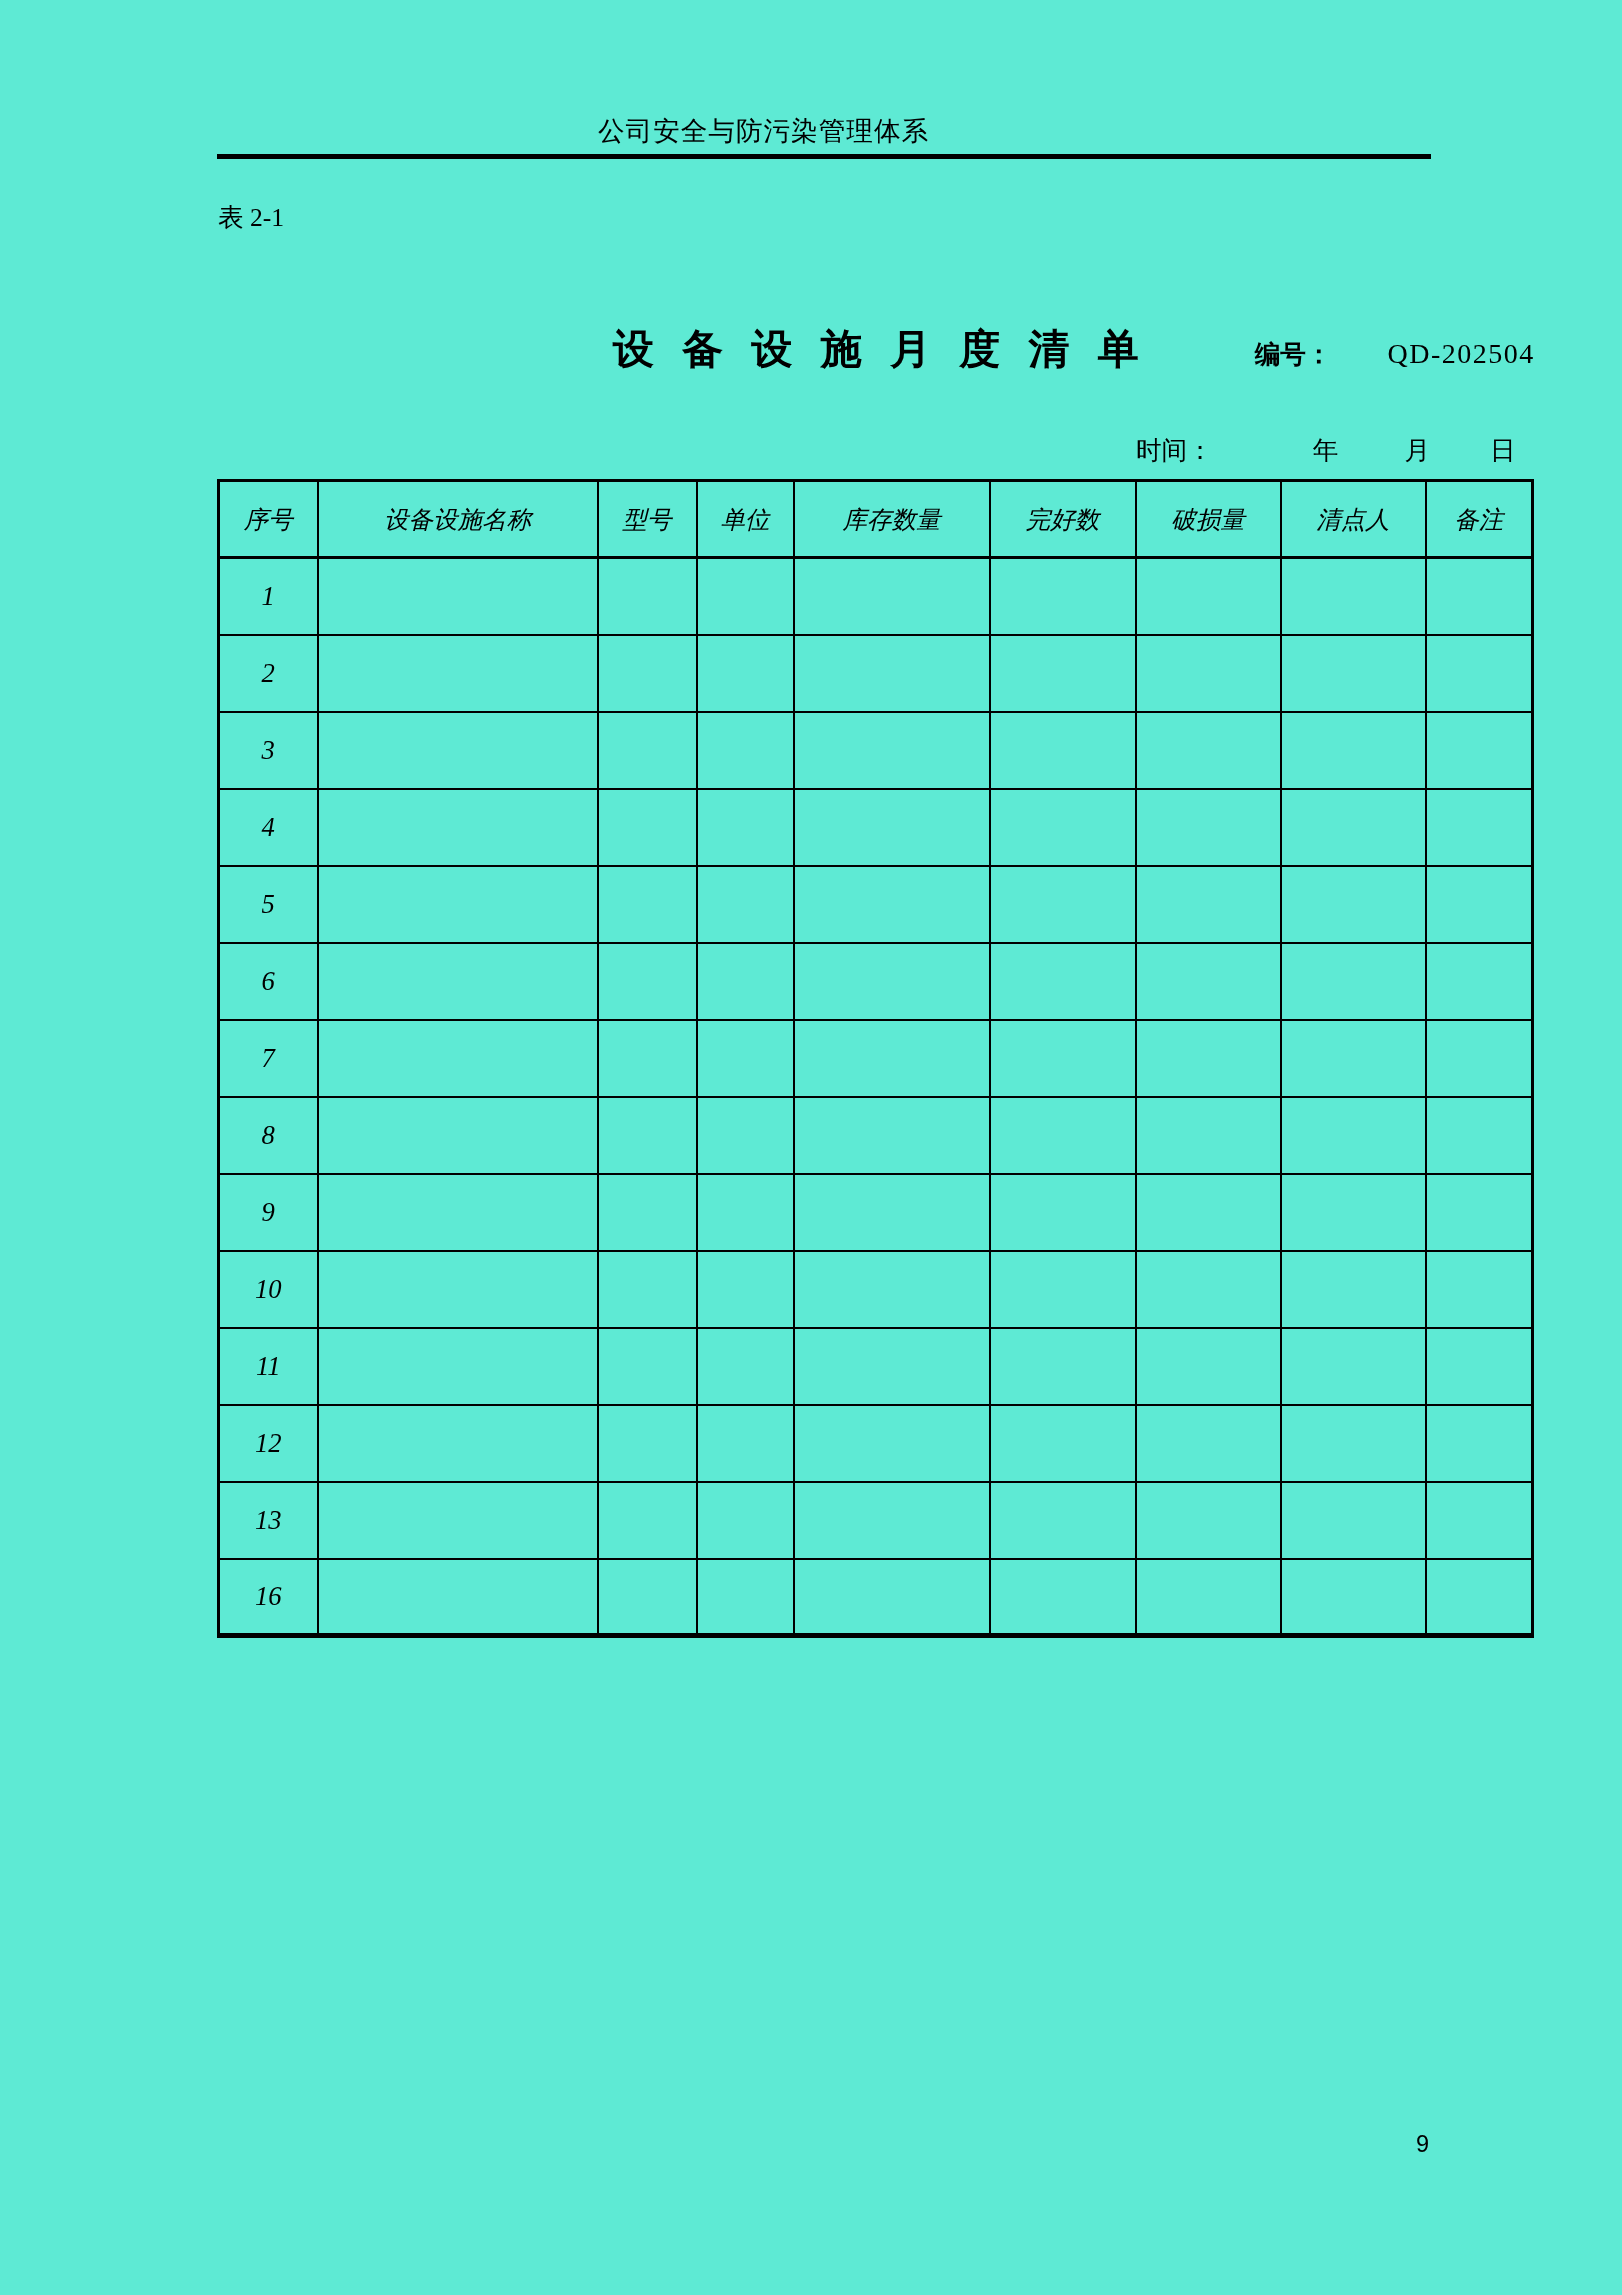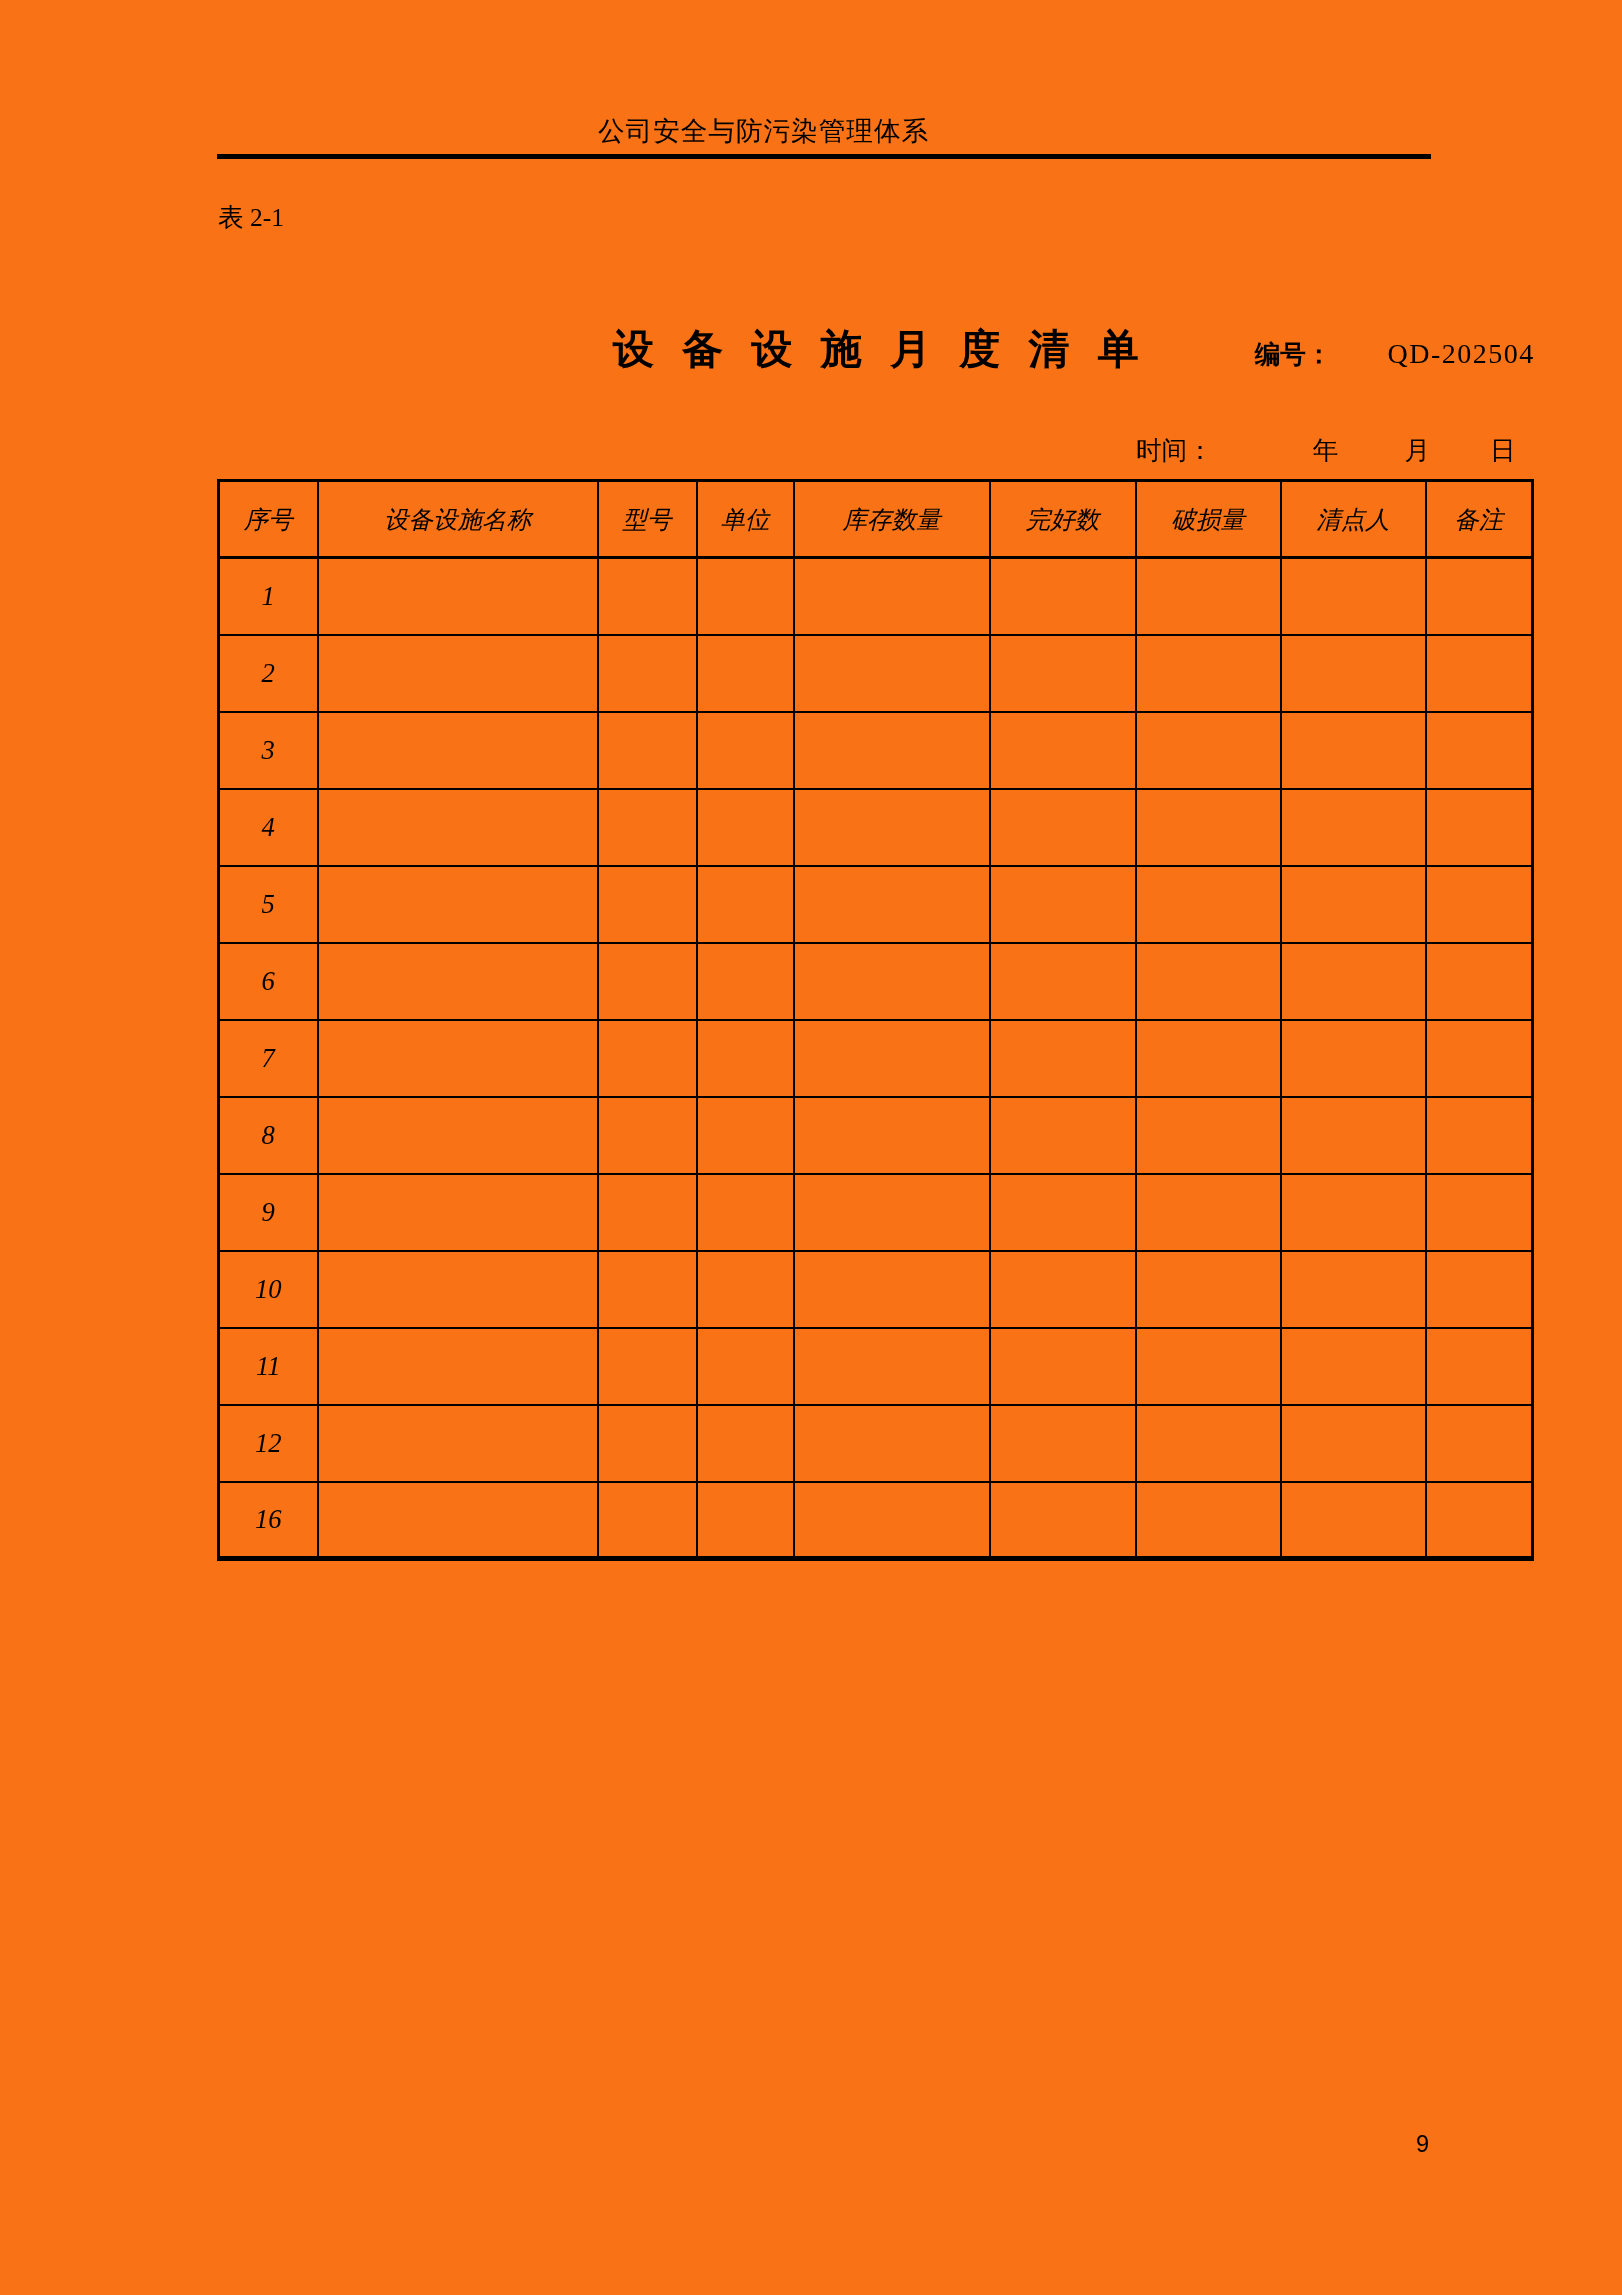--- a/index.html
+++ b/index.html
@@ -4,21 +4,21 @@
 <style>
   html, body {
     margin: 0;
     padding: 0;
     background: #ffffff;
   }
   .page {
     position: relative;
     width: 1623px;
     height: 2295px;
-    background: #f97316;
+    background: #5eead4;
     color: #000000;
     font-family: "Liberation Serif", "DejaVu Serif", serif;
     overflow: hidden;
   }
 
   
   .header-title {
     position: absolute;
     top: 116px;
     left: 0;
@@ -319,20 +319,31 @@
           <td></td>
           <td></td>
           <td></td>
           <td></td>
           <td></td>
           <td></td>
           <td></td>
           <td></td>
         </tr>
         <tr>
+          <td>13</td>
+          <td></td>
+          <td></td>
+          <td></td>
+          <td></td>
+          <td></td>
+          <td></td>
+          <td></td>
+          <td></td>
+        </tr>
+        <tr>
           <td>16</td>
           <td></td>
           <td></td>
           <td></td>
           <td></td>
           <td></td>
           <td></td>
           <td></td>
           <td></td>
         </tr>

